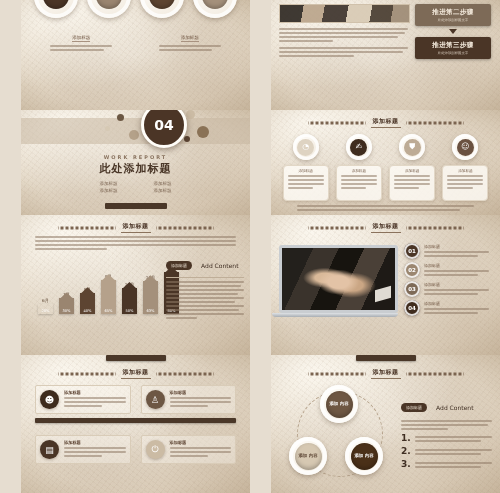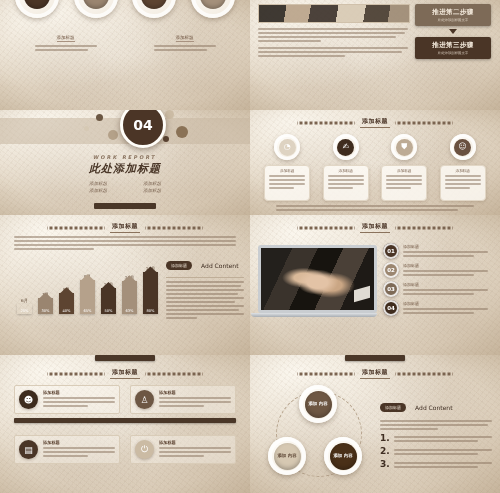--- a/index.html
+++ b/index.html
@@ -10,20 +10,21 @@
   }
   .sheet{width:500px;height:493px;position:relative;display:grid;
     grid-template-columns:250px 250px;grid-template-rows:110px 105px 140px 138px;}
 
   
   .slide{position:relative;overflow:hidden;
     background:
       radial-gradient(ellipse at 18% 12%, rgba(255,252,245,.85) 0%, rgba(255,255,255,0) 55%),
       radial-gradient(ellipse at 85% 80%, rgba(150,120,85,.20) 0%, rgba(255,255,255,0) 60%),
       radial-gradient(ellipse at 50% 50%, #f3ece0 0%, #e2d6c4 70%, #cdbda6 100%);
+    margin-left: 21px;
   }
   .slide:before{content:"";position:absolute;inset:0;pointer-events:none;
     background-image:
       repeating-linear-gradient(37deg, rgba(140,110,80,.05) 0 1px, rgba(255,255,255,0) 1px 4px),
       repeating-linear-gradient(-52deg, rgba(120,95,70,.045) 0 1px, rgba(255,255,255,0) 1px 5px),
       radial-gradient(circle at 30% 70%, rgba(120,90,60,.07) 0 12%, rgba(255,255,255,0) 40%),
       radial-gradient(circle at 70% 25%, rgba(120,90,60,.06) 0 10%, rgba(255,255,255,0) 38%);
   }
   .slide > *{position:relative;z-index:2;}
 
@@ -77,21 +78,21 @@
     border-top:5px solid #4a3526;}
 
   
   .s3{}
   .s3 .band{position:absolute;left:0;right:0;top:8px;height:26px;background:rgba(198,182,160,.55);}
   .s3 .bubbleWrap{position:absolute;left:0;right:0;top:-14px;height:62px;}
   .bub{position:absolute;border-radius:50%;}
   .s3 .main{left:120px;top:6px;width:40px;height:40px;background:#4b3526;
     border:3px solid #fffdf8;display:flex;align-items:center;justify-content:center;
     color:#fff;font-size:14px;font-weight:bold;box-shadow:0 2px 6px rgba(60,40,25,.45);}
-  .s3 .sectionTxt{position:absolute;left:0;right:0;top:44px;text-align:center;font-style:italic;}
+  .s3 .sectionTxt{position:absolute;left:0;right:0;top:44px;text-align:center;}
   .s3 .eng{font-size:5px;letter-spacing:2px;color:#8a7460;font-weight:bold;}
   .s3 .cn{font-size:11px;color:#4a3728;font-weight:bold;letter-spacing:1px;margin-top:1px;}
   .s3 .bullets{display:flex;flex-wrap:wrap;width:108px;margin:4px auto 0;}
   .s3 .bullets span{width:50%;font-size:4.5px;color:#7a6350;padding:1px 0;text-align:center;}
   .s3 .barBottom{position:absolute;left:50%;transform:translateX(-50%);bottom:6px;
     width:62px;height:6px;background:#4a3728;border-radius:1px;}
 
   
   .s4 .iconRow{display:flex;justify-content:space-around;padding:0 8px;margin-top:6px;}
   .ic{width:26px;height:26px;border-radius:50%;display:flex;align-items:center;justify-content:center;

